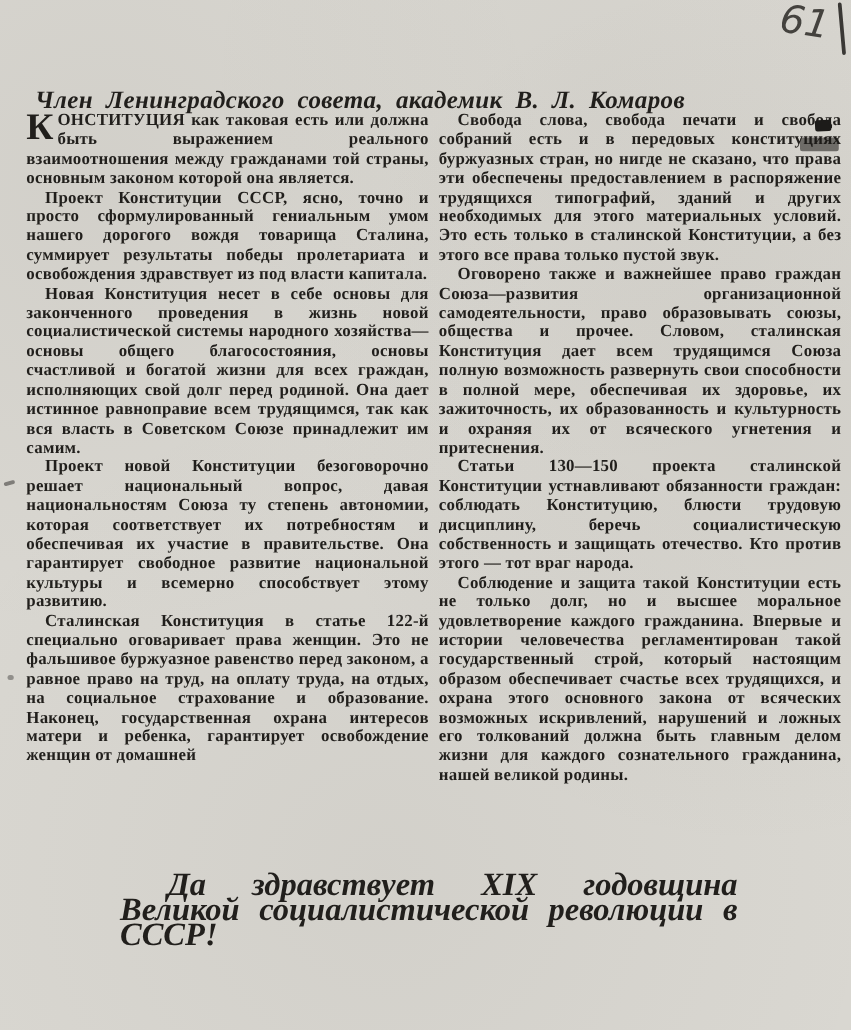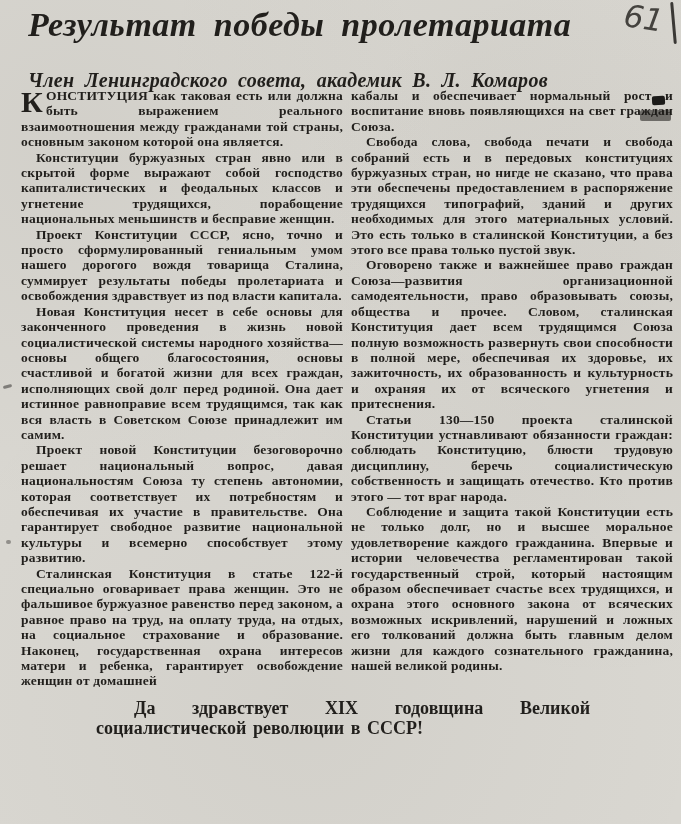--- a/index.html
+++ b/index.html
@@ -65,22 +65,22 @@
     font-size:30px; line-height:25px;
     font-weight:bold;
     padding:1px 3px 0 0;
   }
   .slogans {
     position:absolute; left:96px; top:698px;
     width:494px;
   }
   .slogan {
     margin:0 0 13px 0;
-    font-size:18px; line-height:20px;
-    font-weight:bold; 
+    font-size:26px; line-height:20px;
+    font-weight:bold; font-style:italic;
     text-align:justify; text-indent:38px;
     word-spacing:2px;
   }
   .smudge-a {
     position:absolute; left:652px; top:96px;
     width:13px; height:9px;
     background:#1c1b19; border-radius:2px;
     transform:rotate(-3deg);
   }
   .smudge-b {
@@ -92,35 +92,32 @@
   .speck-2 { position:absolute; left:6px; top:540px; width:5px; height:4px; background:rgba(40,38,35,0.4); border-radius:2px; }
 </style>
 </head>
 <body>
 
 <div class="page" style="background-color: rgb(217, 215, 209); color: rgb(33, 31, 28);">
 
   <div class="handwritten">61</div>
   <div class="hand-stroke"></div>
 
-  <h1 class="title">Результат победы пролетариата</h1>
 
   <p class="byline">Член Ленинградского совета, академик В. Л. Комаров</p>
 
   <div class="columns">
     <div class="col" id="col-left">
         <p class="para no-indent"><span class="dropcap">К</span>ОНСТИТУЦИЯ как таковая есть или должна быть выражением реального взаимоотношения между гражданами той страны, основным законом которой она является.</p>
-        <p class="para">Конституции буржуазных стран явно или в скрытой форме выражают собой господство капиталистических и феодальных классов и угнетение трудящихся, порабощение национальных меньшинств и бесправие женщин.</p>
         <p class="para">Проект Конституции СССР, ясно, точно и просто сформулированный гениальным умом нашего дорогого вождя товарища Сталина, суммирует результаты победы пролетариата и освобождения здравствует из под власти капитала.</p>
         <p class="para">Новая Конституция несет в себе основы для законченного проведения в жизнь новой социалистической системы народного хозяйства—основы общего благосостояния, основы счастливой и богатой жизни для всех граждан, исполняющих свой долг перед родиной. Она дает истинное равноправие всем трудящимся, так как вся власть в Советском Союзе принадлежит им самим.</p>
         <p class="para">Проект новой Конституции безоговорочно решает национальный вопрос, давая национальностям Союза ту степень автономии, которая соответствует их потребностям и обеспечивая их участие в правительстве. Она гарантирует свободное развитие национальной культуры и всемерно способствует этому развитию.</p>
         <p class="para">Сталинская Конституция в статье 122-й специально оговаривает права женщин. Это не фальшивое буржуазное равенство перед законом, а равное право на труд, на оплату труда, на отдых, на социальное страхование и образование. Наконец, государственная охрана интересов матери и ребенка, гарантирует освобождение женщин от домашней</p>
       </div>
     <div class="col" id="col-right">
-        <p class="para no-indent">кабалы и обеспечивает нормальный рост и воспитание вновь появляющихся на свет граждан Союза.</p>
         <p class="para">Свобода слова, свобода печати и свобода собраний есть и в передовых конституциях буржуазных стран, но нигде не сказано, что права эти обеспечены предоставлением в распоряжение трудящихся типографий, зданий и других необходимых для этого материальных условий. Это есть только в сталинской Конституции, а без этого все права только пустой звук.</p>
         <p class="para">Оговорено также и важнейшее право граждан Союза—развития организационной самодеятельности, право образовывать союзы, общества и прочее. Словом, сталинская Конституция дает всем трудящимся Союза полную возможность развернуть свои способности в полной мере, обеспечивая их здоровье, их зажиточность, их образованность и культурность и охраняя их от всяческого угнетения и притеснения.</p>
         <p class="para">Статьи 130—150 проекта сталинской Конституции устнавливают обязанности граждан: соблюдать Конституцию, блюсти трудовую дисциплину, беречь социалистическую собственность и защищать отечество. Кто против этого — тот враг народа.</p>
         <p class="para">Соблюдение и защита такой Конституции есть не только долг, но и высшее моральное удовлетворение каждого гражданина. Впервые и истории человечества регламентирован такой государственный строй, который настоящим образом обеспечивает счастье всех трудящихся, и охрана этого основного закона от всяческих возможных искривлений, нарушений и ложных его толкований должна быть главным делом жизни для каждого сознательного гражданина, нашей великой родины.</p>
       </div>
   </div>
 
   <div class="slogans" id="slogans">
       <p class="slogan">Да здравствует XIX годовщина Великой социалистической революции в СССР!</p>
     </div>

